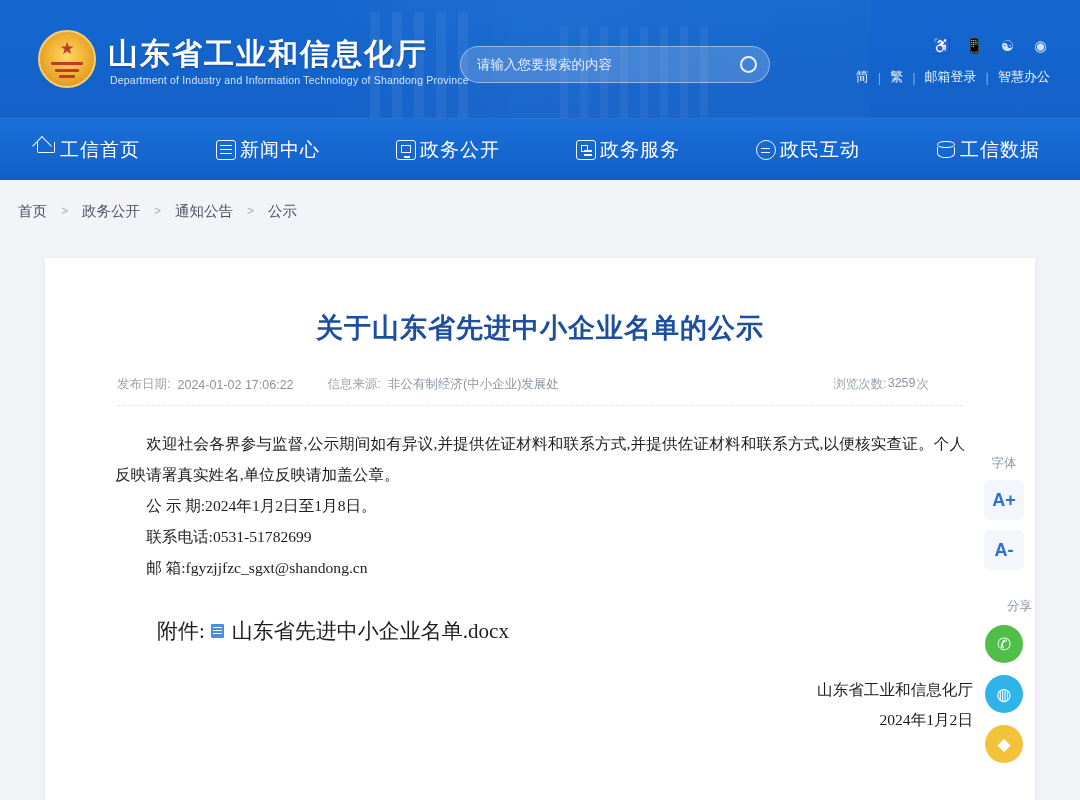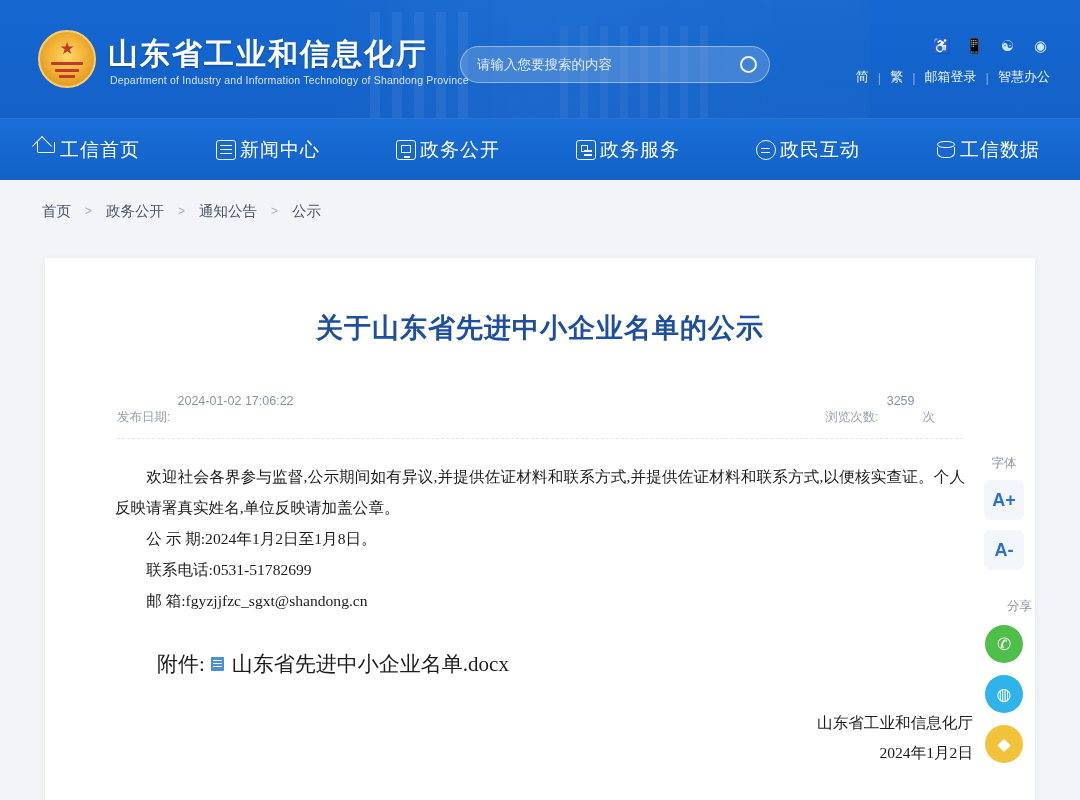--- a/index.html
+++ b/index.html
@@ -153,21 +153,21 @@
     border:1.5px solid #fff; border-radius: 50%/60%;
   }
   .nav-ico.data:after {
     content:""; position:absolute; left:1px; top:7px; width:16px; height:10px;
     border:1.5px solid #fff; border-top:none; border-radius: 0 0 7px 7px/0 0 5px 5px;
   }
 
   
   .crumb {
     height: 62px; display: flex; align-items: center; gap: 14px;
-    padding-left: 42px; color: #4a5568; font-size: 14.5px;
+    padding-left: 18px; color: #4a5568; font-size: 14.5px;
   }
   .crumb a { color: #4a5568; text-decoration: none; }
   .crumb .arrow { color: #a6b0bd; font-size: 12px; }
 
   
   .card {
     position: absolute; left: 45px; top: 258px;
     width: 990px; height: 560px;
     background: #fff;
     box-shadow: 0 1px 6px rgba(20,60,120,.07);
@@ -175,25 +175,25 @@
   .art-title {
     margin: 52px 90px 0; text-align: center;
     font-size: 27px; font-weight: 700; color: #1d4f9e; letter-spacing: 1px;
     font-family: "Liberation Serif", serif;
   }
   .meta {
     margin: 30px 72px 0;
     display: flex; align-items: center; font-size: 12.5px; color: #8a94a3;
     position: relative;
   }
-  .meta .m-label { color: #9aa3b1; margin-top: 33px; }
+  .meta .m-label { color: #9aa3b1; }
   .meta .m-val { color: #7b8characters; }
   .meta .grp { display: flex; gap: 7px; align-items: center; }
   .meta .grp + .grp { margin-left: 34px; }
-  .meta .views { position: absolute; right: 28px; display: flex; gap: 8px; align-items: center; }
+  .meta .views { position: absolute; right: 34px; display: flex; gap: 1px; align-items: flex-start; }
   .meta-line {
     margin: 12px 72px 0; border-bottom: 1px dashed #e3e7ee;
   }
 
   .body {
     margin: 22px 70px 0;
     font-size: 15.6px; color: #1c1c1c; line-height: 31px;
     font-family: "Liberation Serif", serif;
     text-align: justify;
   }
@@ -321,20 +321,24 @@
   </div>
 
   <div class="card">
     <div class="art-title">关于山东省先进中小企业名单的公示</div>
 
     <div class="meta">
       <span class="grp">
         <span class="m-label">发布日期:</span>
         <span class="m-val">2024-01-02 17:06:22</span>
       </span>
+      <span class="grp">
+        <span class="m-label">信息来源:</span>
+        <span class="m-val">非公有制经济(中小企业)发展处</span>
+      </span>
       <span class="views">
         <span class="m-label">浏览次数:</span>
         <span class="m-val">3259</span>
         <span class="m-label">次</span>
       </span>
     </div>
     <div class="meta-line"></div>
 
     <div class="body">
       <p>欢迎社会各界参与监督,公示期间如有异议,并提供佐证材料和联系方式,并提供佐证材料和联系方式,以便核实查证。个人反映请署真实姓名,单位反映请加盖公章。</p>

